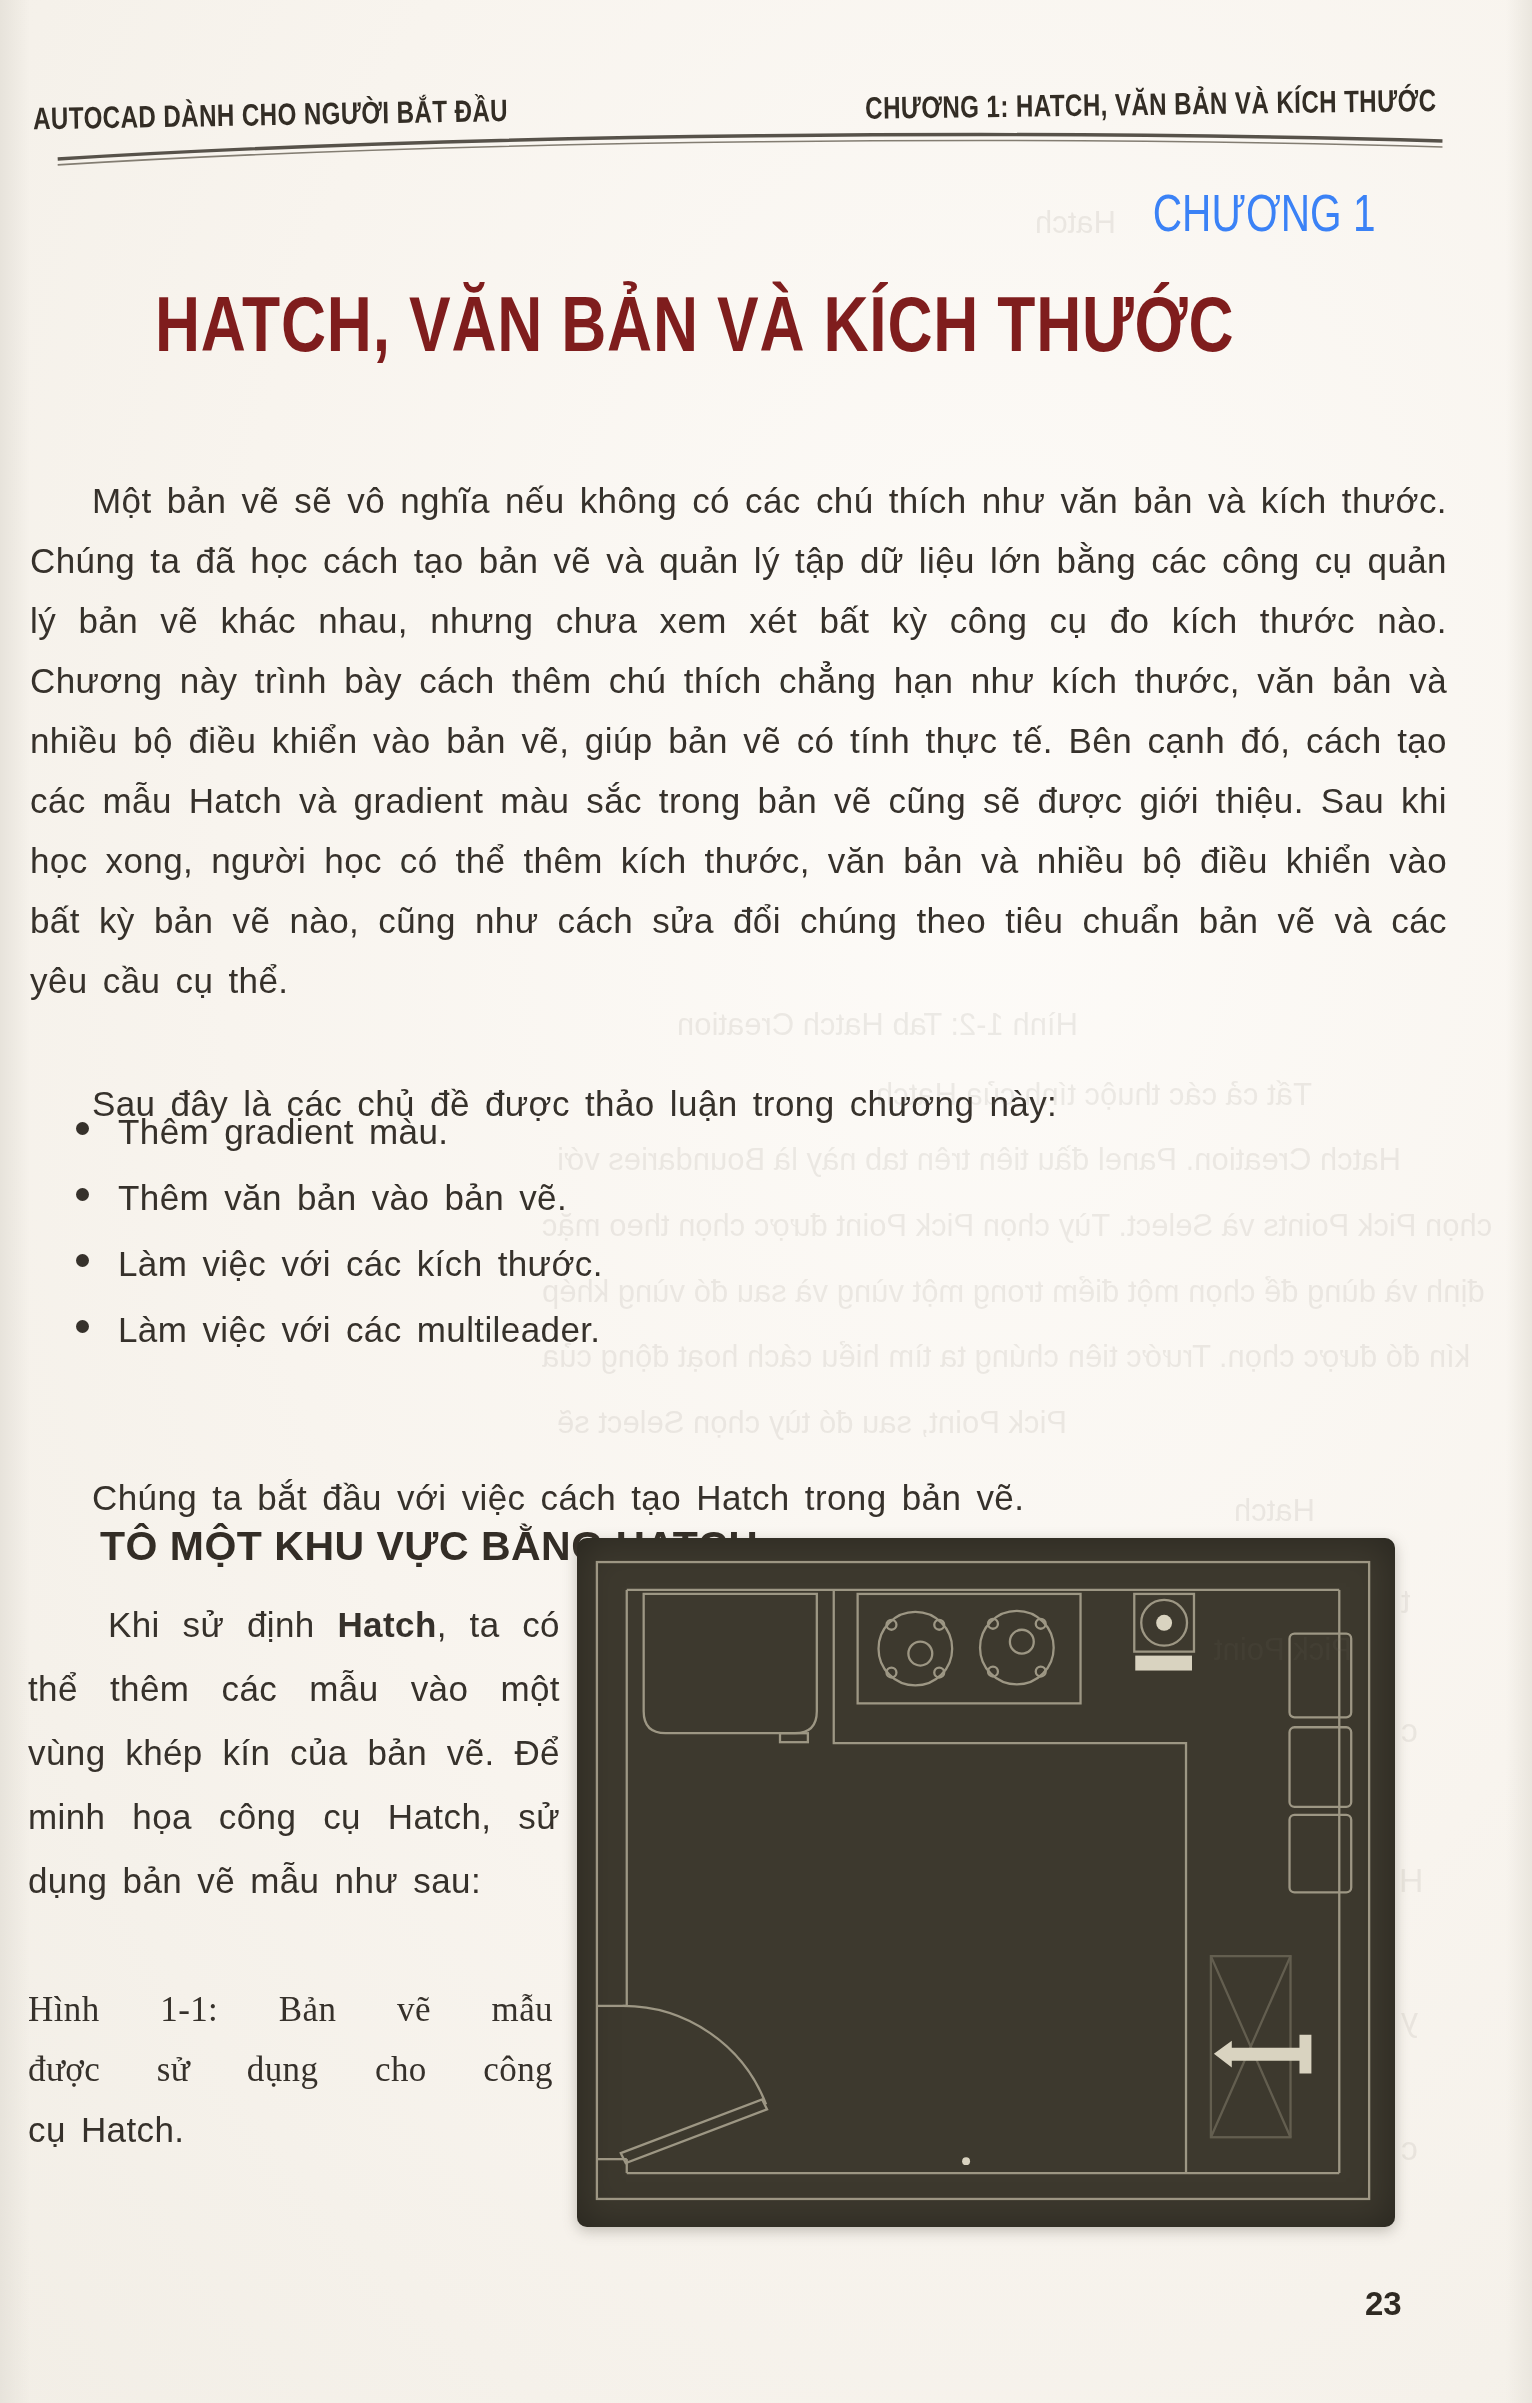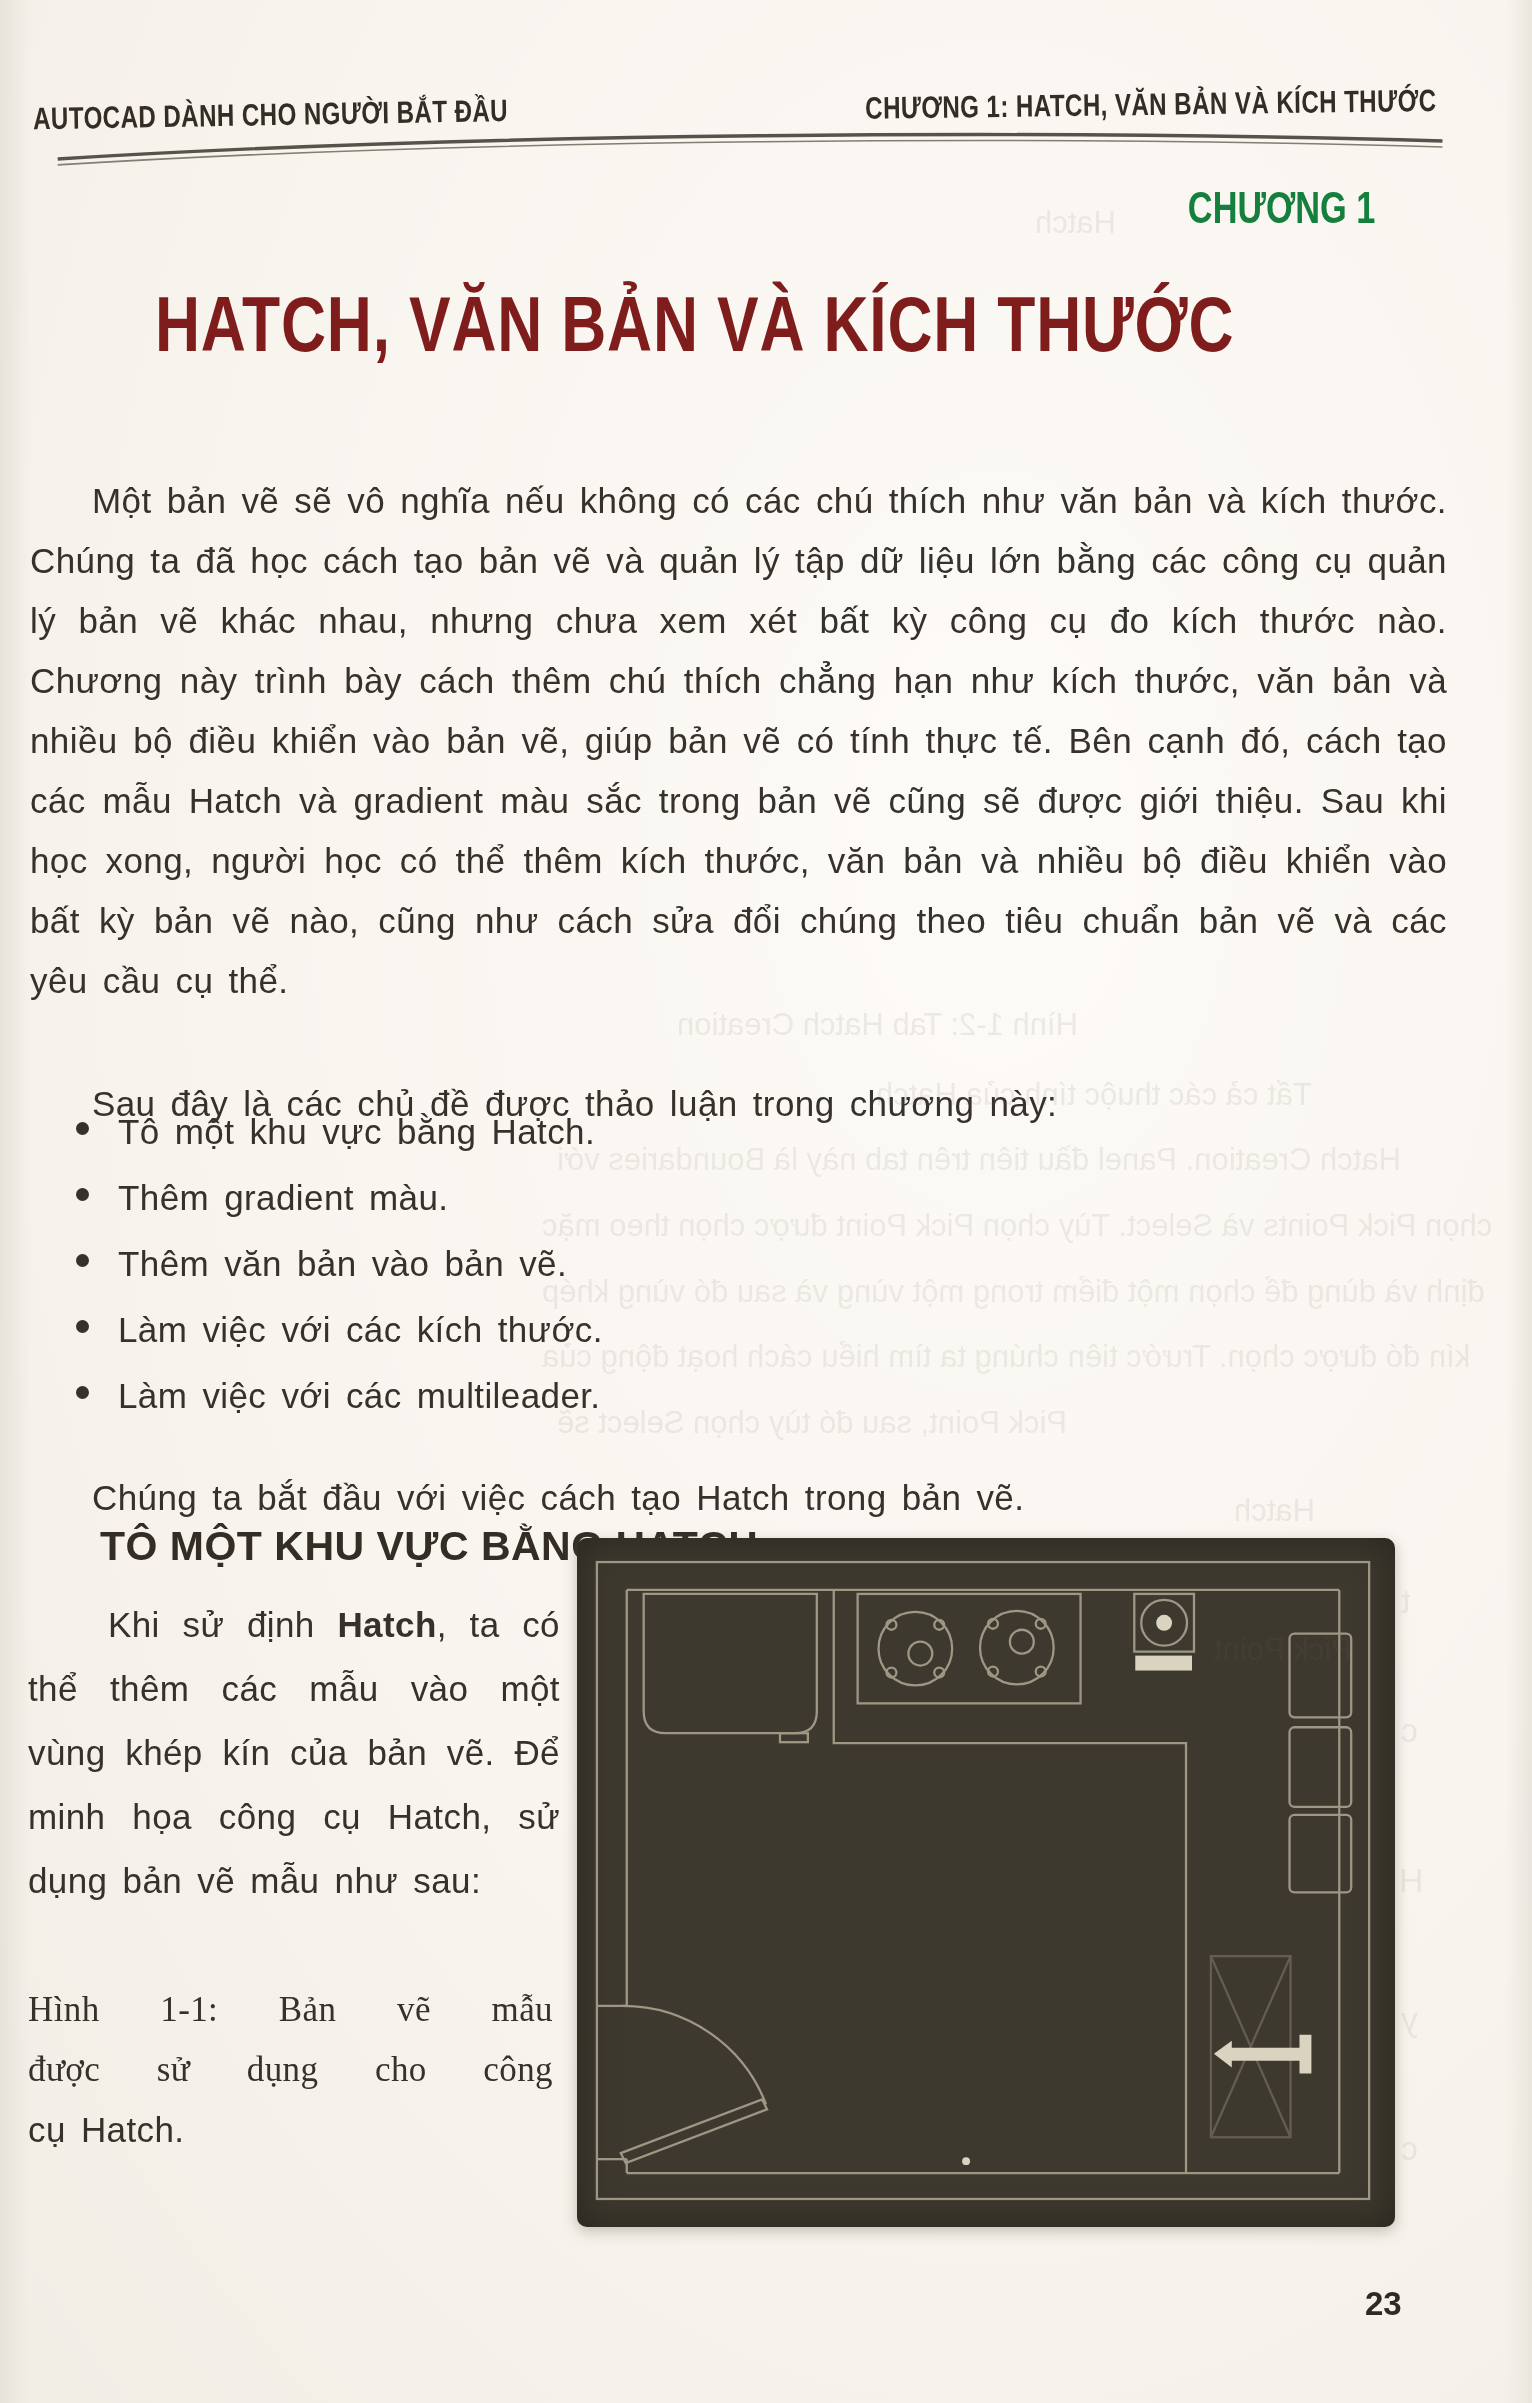--- a/index.html
+++ b/index.html
@@ -14,21 +14,21 @@
     background:linear-gradient(270deg,#eae6de,rgba(234,230,222,0));}
   .cond{display:inline-block;transform:scaleX(.78);transform-origin:left center;white-space:nowrap;}
   .cond-r{display:inline-block;transform:scaleX(.78);transform-origin:right center;white-space:nowrap;}
   .cond-c{display:inline-block;transform:scaleX(.8);transform-origin:center;white-space:nowrap;}
 
   .hdr{position:absolute;font-weight:700;font-size:31px;letter-spacing:0.5px;color:#332d25;}
   .hdr-left{left:33px;top:96px;transform:rotate(-1deg);}
   .hdr-right{right:96px;top:88px;transform:rotate(-0.8deg);}
   .rule-svg{position:absolute;left:0;top:117px;}
 
-  .chapter-label{position:absolute;right:157px;top:183px;font-weight:700;font-size:44px;color:#15803d;}
+  .chapter-label{position:absolute;right:157px;top:183px;font-weight:400;font-size:52px;color:#3b82f6;}
   .page-title{position:absolute;left:20px;top:279px;width:1294px;text-align:center;
     font-weight:700;font-size:78px;letter-spacing:1px;color:#7f1d1d;}
 
   .body-text{font-size:35px;line-height:60px;letter-spacing:0.4px;word-spacing:5px;color:var(--ink);}
   .para1{position:absolute;left:30px;top:436px;width:1417px;text-align:justify;text-indent:62px;}
   .lead-in{position:absolute;left:30px;top:1039px;width:1417px;padding-left:62px;box-sizing:border-box;}
   .topics{position:absolute;left:30px;top:1102px;width:1417px;margin:0;padding:0;list-style:none;}
   .topics li{position:relative;height:66px;padding-left:88px;box-sizing:border-box;}
   .topics li::before{content:"";position:absolute;left:46px;top:20px;width:13px;height:13px;border-radius:50%;background:var(--ink);}
   .closing{position:absolute;left:30px;top:1433px;width:1417px;padding-left:62px;box-sizing:border-box;}
@@ -70,21 +70,20 @@
   <span class="cond-r">CHƯƠNG 1</span>
 </div>
 <div class="page-title">
   <span class="cond-c">HATCH, VĂN BẢN VÀ KÍCH THƯỚC</span>
 </div>
 
 <p class="body-text para1">Một bản vẽ sẽ vô nghĩa nếu không có các chú thích như văn bản và kích thước. Chúng ta đã học cách tạo bản vẽ và quản lý tập dữ liệu lớn bằng các công cụ quản lý bản vẽ khác nhau, nhưng chưa xem xét bất kỳ công cụ đo kích thước nào. Chương này trình bày cách thêm chú thích chẳng hạn như kích thước, văn bản và nhiều bộ điều khiển vào bản vẽ, giúp bản vẽ có tính thực tế. Bên cạnh đó, cách tạo các mẫu Hatch và gradient màu sắc trong bản vẽ cũng sẽ được giới thiệu. Sau khi học xong, người học có thể thêm kích thước, văn bản và nhiều bộ điều khiển vào bất kỳ bản vẽ nào, cũng như cách sửa đổi chúng theo tiêu chuẩn bản vẽ và các yêu cầu cụ thể.</p>
 
 <p class="body-text lead-in">Sau đây là các chủ đề được thảo luận trong chương này:</p>
 <ul class="body-text topics">
-  <li><span>Tô một khu vực bằng Hatch.</span></li>
   <li><span>Thêm gradient màu.</span></li>
   <li><span>Thêm văn bản vào bản vẽ.</span></li>
   <li><span>Làm việc với các kích thước.</span></li>
   <li><span>Làm việc với các multileader.</span></li>
 </ul>
 <p class="body-text closing">Chúng ta bắt đầu với việc cách tạo Hatch trong bản vẽ.</p>
 
 <h2 class="section-heading">TÔ MỘT KHU VỰC BẰNG HATCH</h2>
 
 <p class="body-text col-left"><span>Khi sử định </span><b>Hatch</b><span>, ta có thể thêm các mẫu vào một vùng khép kín của bản vẽ. Để minh họa công cụ Hatch, sử dụng bản vẽ mẫu như sau:</span></p>

